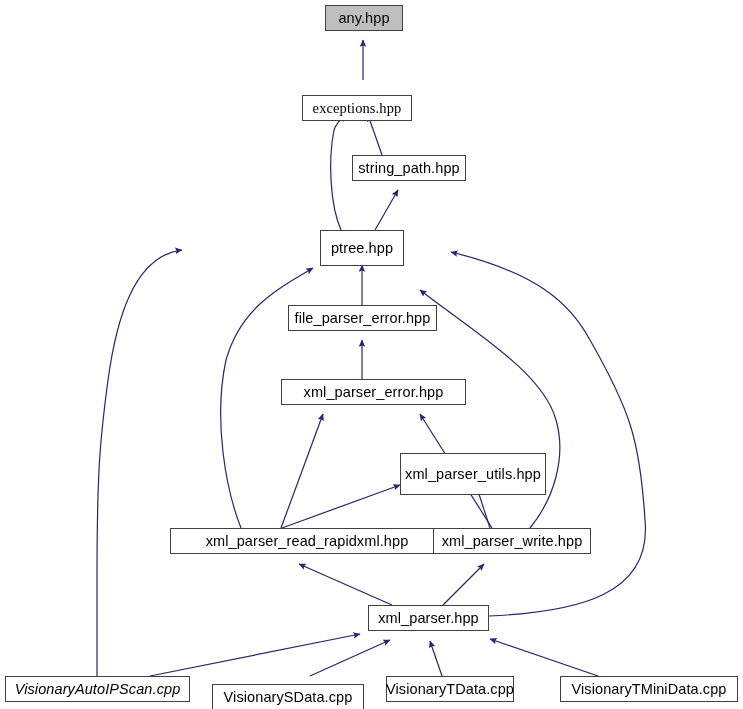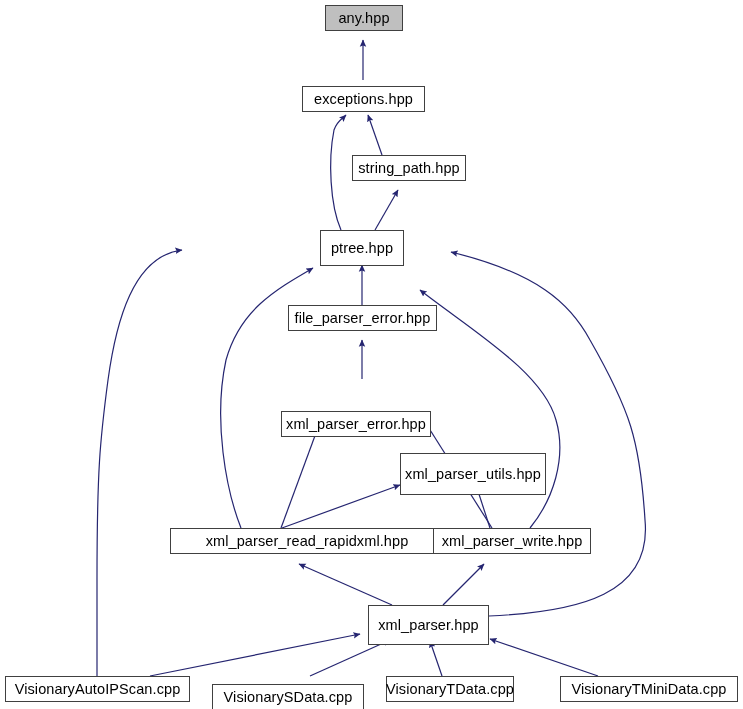--- a/index.html
+++ b/index.html
@@ -79,48 +79,48 @@
       <path d="M 97,676 L 97,580 C 97,470 100,440 108,380 116,322 133,256 182,250" fill="none" stroke="#252570" stroke-width="1.2" marker-end="url(#arrowhead)"></path>
       <path d="M 150,676 L 360,634" fill="none" stroke="#252570" stroke-width="1.2" marker-end="url(#arrowhead)"></path>
       <path d="M 310,676 L 390,640" fill="none" stroke="#252570" stroke-width="1.2" marker-end="url(#arrowhead)"></path>
       <path d="M 442,676 L 430,641" fill="none" stroke="#252570" stroke-width="1.2" marker-end="url(#arrowhead)"></path>
       <path d="M 598,676 L 490,639" fill="none" stroke="#252570" stroke-width="1.2" marker-end="url(#arrowhead)"></path>
     </svg>
   <div id="node-layer">
       <div class="graph-node highlight" style="left: 325px; top: 5px; width: 78px; height: 26px;">
         <span class="node-label">any.hpp</span>
       </div>
-      <div class="graph-node" style="left: 302px; top: 86px; width: 123px; height: 26px;">
+      <div class="graph-node" style="left: 302px; top: 95px; width: 110px; height: 26px; font-family: Liberation Serif, serif;">
         <span class="node-label">exceptions.hpp</span>
       </div>
       <div class="graph-node" style="left: 352px; top: 155px; width: 114px; height: 26px;">
         <span class="node-label">string_path.hpp</span>
       </div>
       <div class="graph-node" style="left: 320px; top: 230px; width: 84px; height: 36px;">
         <span class="node-label">ptree.hpp</span>
       </div>
       <div class="graph-node" style="left: 288px; top: 305px; width: 149px; height: 26px;">
         <span class="node-label">file_parser_error.hpp</span>
       </div>
-      <div class="graph-node" style="left: 281px; top: 379px; width: 150px; height: 26px; margin-top: 32px;">
+      <div class="graph-node" style="left: 281px; top: 379px; width: 185px; height: 26px;">
         <span class="node-label">xml_parser_error.hpp</span>
       </div>
       <div class="graph-node" style="left: 400px; top: 453px; width: 146px; height: 42px;">
         <span class="node-label">xml_parser_utils.hpp</span>
       </div>
       <div class="graph-node" style="left: 138px; top: 528px; width: 274px; height: 26px; margin-left: 32px;">
         <span class="node-label">xml_parser_read_rapidxml.hpp</span>
       </div>
       <div class="graph-node" style="left: 433px; top: 528px; width: 158px; height: 26px;">
         <span class="node-label">xml_parser_write.hpp</span>
       </div>
-      <div class="graph-node" style="left: 368px; top: 605px; width: 121px; height: 40px;">
+      <div class="graph-node" style="left: 368px; top: 605px; width: 121px; height: 26px;">
         <span class="node-label">xml_parser.hpp</span>
       </div>
-      <div class="graph-node" style="left: 5px; top: 676px; width: 185px; height: 26px;">
+      <div class="graph-node" style="left: 5px; top: 676px; width: 185px; height: 26px; font-style: italic;">
         <span class="node-label">VisionaryAutoIPScan.cpp</span>
       </div>
       <div class="graph-node" style="left: 212px; top: 684px; width: 152px; height: 26px;">
         <span class="node-label">VisionarySData.cpp</span>
       </div>
       <div class="graph-node" style="left: 386px; top: 676px; width: 128px; height: 26px;">
         <span class="node-label">VisionaryTData.cpp</span>
       </div>
       <div class="graph-node" style="left: 560px; top: 676px; width: 178px; height: 26px;">
         <span class="node-label">VisionaryTMiniData.cpp</span>

